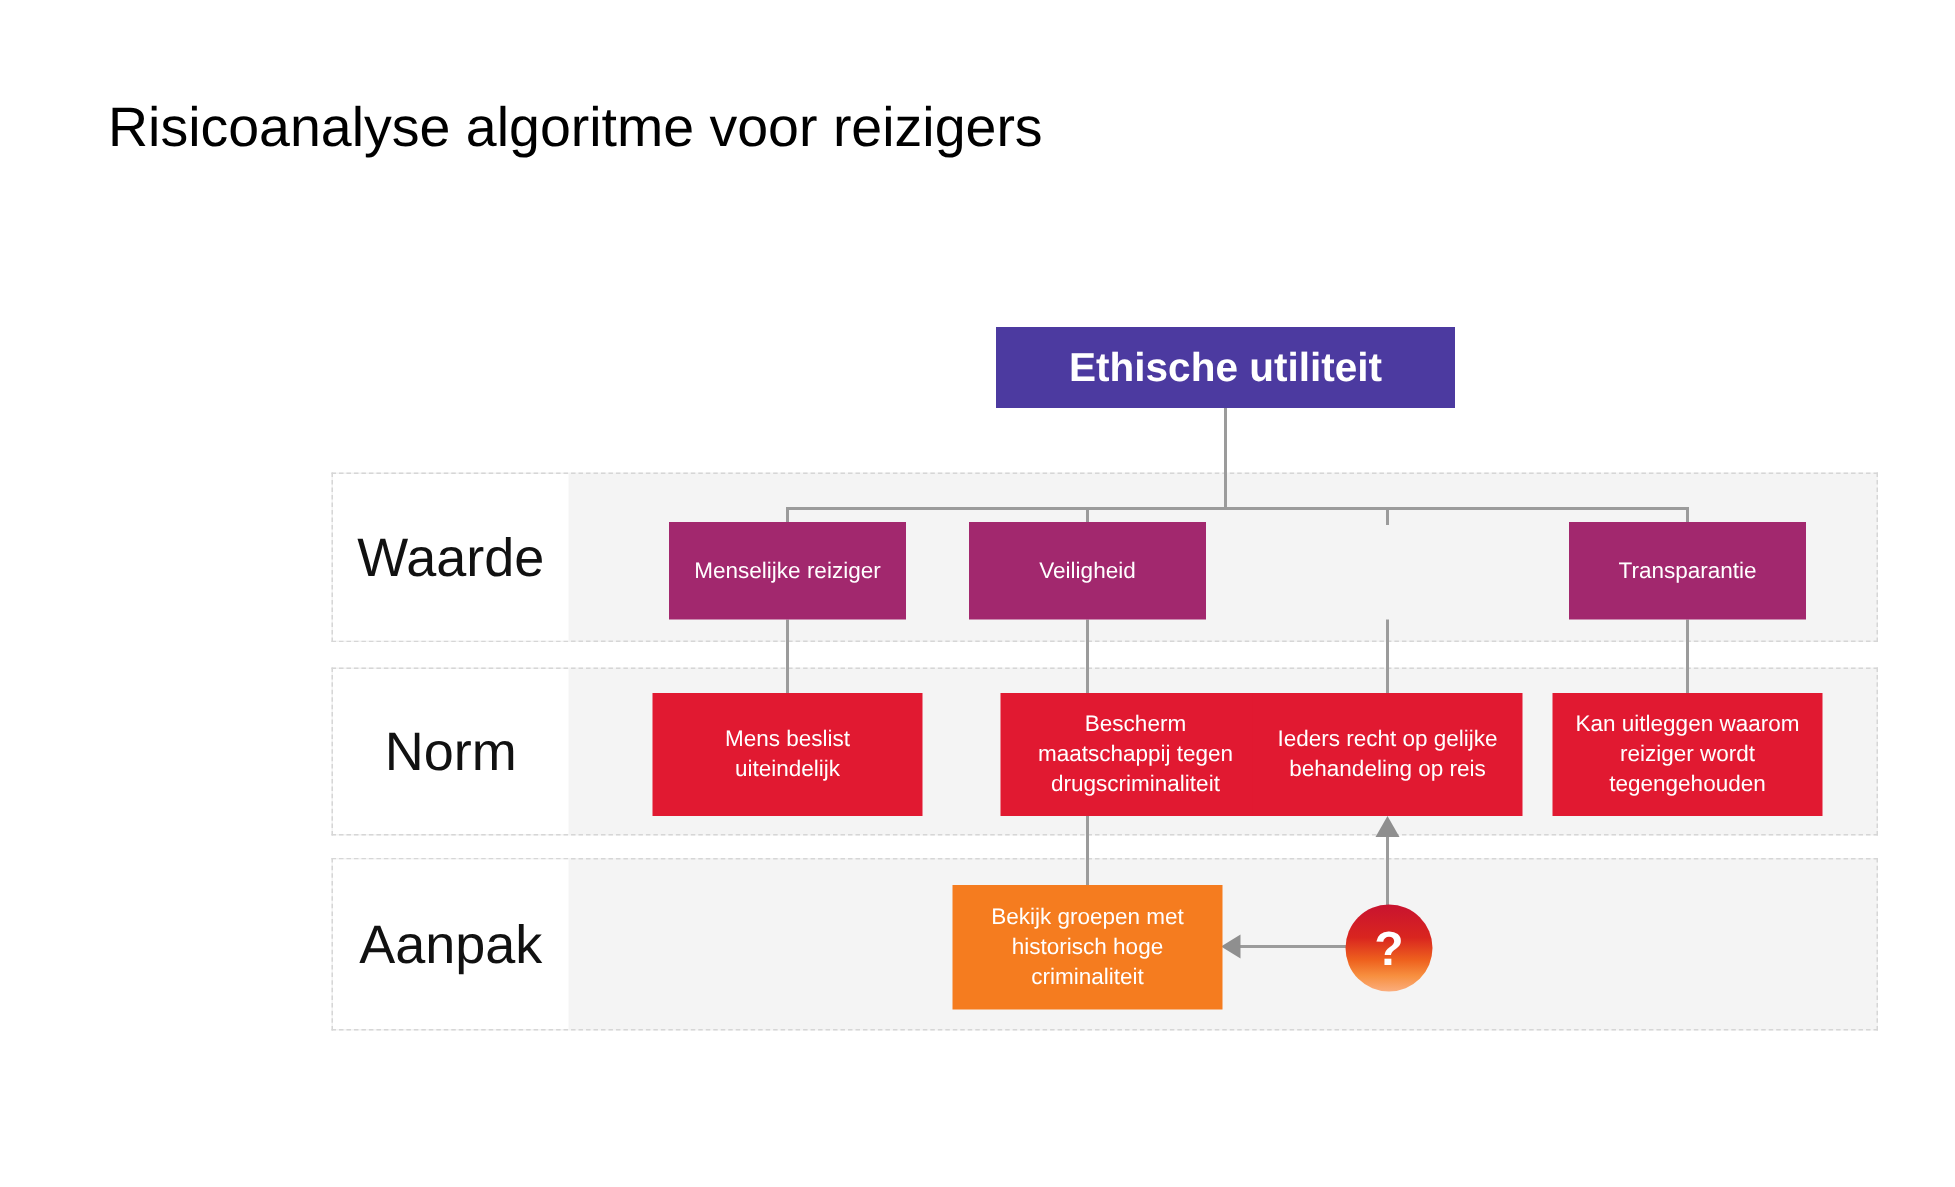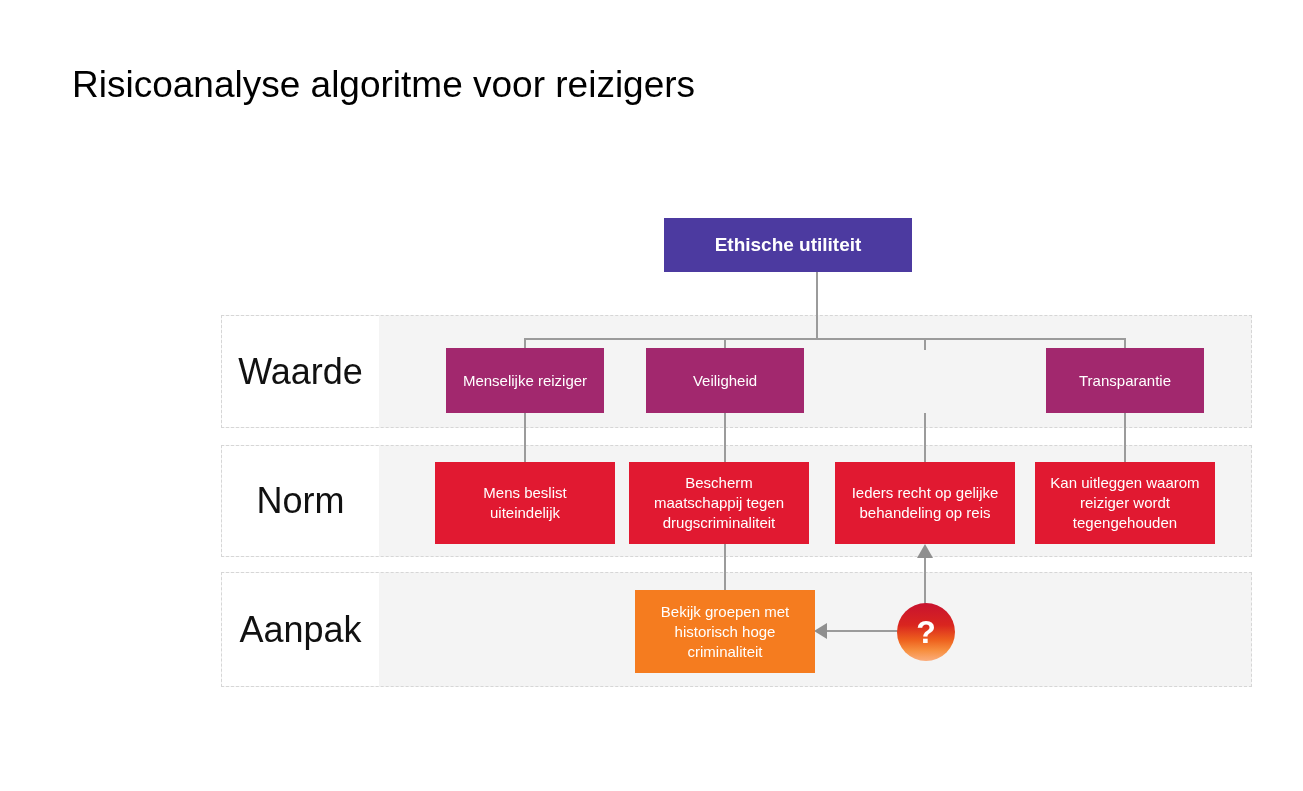--- a/index.html
+++ b/index.html
@@ -50,37 +50,37 @@
   }
   
   .node{
     position:absolute;
     display:flex;align-items:center;justify-content:center;
     text-align:center;color:#ffffff;
     box-sizing:border-box;
     z-index:2;
   }
   .node-root{
-    left:628px;top:218px;width:248px;height:54px;
-    font-size:19px;font-weight:700;
+    left:628px;top:218px;width:306px;height:54px;
+    font-size:27px;font-weight:700;
   }
   .node-waarde{
     top:348px;width:158px;height:65px;
     font-size:15px;line-height:20px;padding:4px 14px;
   }
   .node-norm{
     top:462px;width:180px;height:82px;
     font-size:15px;line-height:20px;padding:4px 15px;
   }
   .node-aanpak{
     left:599px;top:590px;width:180px;height:83px;
     font-size:15px;line-height:20px;padding:4px 15px;
   }
   .nw1{left:410px;} .nw2{left:610px;} .nw3{left:810px;} .nw4{left:1010px;}
-  .nn1{left:399px;} .nn2{left:593px;} .nn3{left:799px;} .nn4{left:999px;}
+  .nn1{left:399px;} .nn2{left:631px;} .nn3{left:799px;} .nn4{left:999px;}
   
   .q-badge{
     position:absolute;left:861px;top:603px;width:58px;height:58px;
     border-radius:50%;
     background:linear-gradient(180deg,#c8132f 0%,#d9251f 38%,#ee611e 64%,#f78f3f 82%,#fbad7d 100%);
     display:flex;align-items:center;justify-content:center;
     color:#ffffff;font-size:32px;font-weight:700;
     z-index:3;
   }
 </style>

